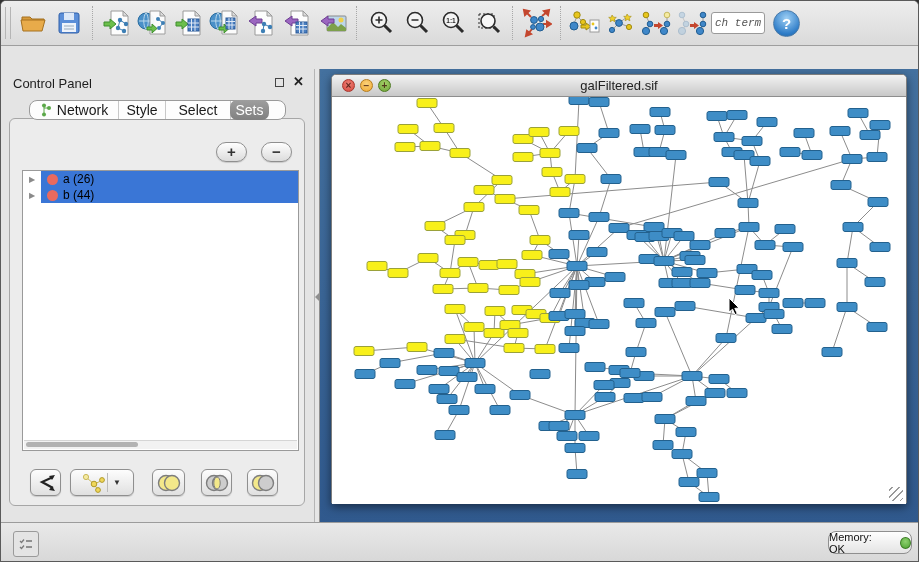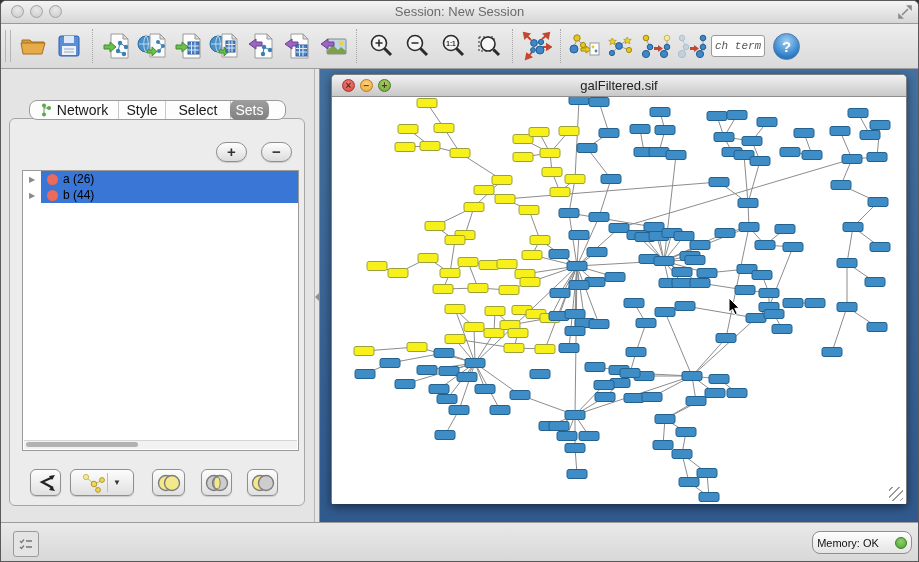--- a/index.html
+++ b/index.html
@@ -63,43 +63,28 @@
   .itl.red{left:10px;background:radial-gradient(circle at 50% 35%,#ef8077,#d4483d);border:1px solid #a8362d;}
   .itl.yel{left:28px;background:radial-gradient(circle at 50% 35%,#fbd27c,#f0a830);border:1px solid #b57c1e;}
   .itl.grn{left:46px;background:radial-gradient(circle at 50% 35%,#a8d36c,#6da336);border:1px solid #4d7a20;}
   .iwin-canvas{position:relative;width:574px;height:407px;background:#fff;overflow:hidden;}
   .grip{position:absolute;right:3px;bottom:3px;width:14px;height:14px;background:repeating-linear-gradient(135deg,transparent 0 2px,#9a9a9a 2px 3px,transparent 3px 5px);}
   .cursor{position:absolute;left:396px;top:200px;width:12px;height:19px;z-index:5;}
 
   
   .statusbar{position:absolute;left:0;bottom:0;width:919px;height:39px;background:linear-gradient(#e9e9e9,#d8d8d8);border-top:1px solid #9c9c9c;box-sizing:border-box;}
   .histbtn{position:absolute;left:12px;top:8px;width:24px;height:24px;border:1px solid #9a9a9a;border-radius:3px;background:#e4e4e4;display:flex;align-items:center;justify-content:center;}
-  .membtn{position:absolute;right:8px;top:8px;width:100px;height:23px;border:1.5px solid #8f8f8f;border-radius:8px;background:linear-gradient(#fefefe,#e4e4e4);display:flex;align-items:center;justify-content:center;gap:16px;font-size:11px;color:#111;box-sizing:border-box;}
+  .membtn{position:absolute;right:8px;top:8px;width:84px;height:23px;border:1.5px solid #8f8f8f;border-radius:8px;background:linear-gradient(#fefefe,#e4e4e4);display:flex;align-items:center;justify-content:center;gap:16px;font-size:11px;color:#111;box-sizing:border-box;}
   .memdot{width:12px;height:12px;border-radius:50%;background:radial-gradient(circle at 50% 35%,#8ed06f,#4da332);border:1px solid #3c7d25;box-sizing:border-box;}
 </style>
 </head>
 <body>
 
 <div class="app">
 
-  <div class="titlebar">
-    <div class="traffic">
-      <div class="tl"></div>
-      <div class="tl"></div>
-      <div class="tl"></div>
-    </div>
-    <div class="apptitle">Session: New Session</div>
-    <svg class="expand-ic" viewBox="0 0 14 14">
-      <g stroke="#8a8a8a" stroke-width="1.6" fill="#8a8a8a">
-        <line x1="4" y1="10" x2="10" y2="4"></line>
-        <path d="M10 1h3v3z"></path>
-          <path d="M1 10v3h3z"></path>
-      </g>
-    </svg>
-  </div>
 
   <div class="toolbar">
     <button class="tbtn">
       <svg width="30" height="30" viewBox="0 0 30 30">
         <path d="M4 9h8l2 2h12v3H4z" fill="#d79b3c" stroke="#a5701f"></path>
         <path d="M3 12h24l-3 11H5z" fill="#e8ab4a" stroke="#a5701f"></path>
       </svg>
     </button>
     <button class="tbtn">
       <svg width="28" height="28" viewBox="0 0 28 28">
@@ -323,20 +308,25 @@
     </button>
     <div class="searchbox">ch term</div>
     <div class="helpbtn">
         <span>?</span>
       </div>
   </div>
 
   <div class="mainrow">
 
     <div class="cpanel">
+      <div class="cp-header">
+        <div class="cp-title">Control Panel</div>
+        <div class="cp-float"></div>
+        <div class="cp-close">✕</div>
+      </div>
 
       <div class="tabstrip">
         <div class="tabseg first" style="width:88px;">
           <svg width="12" height="14" viewBox="0 0 12 14" style="margin-right:5px;">
             <line x1="4" y1="2" x2="4" y2="12" stroke="#5ba848"></line>
             <line x1="4" y1="5" x2="9" y2="5" stroke="#5ba848"></line>
             <circle cx="4" cy="2.5" r="2" fill="#5ba848"></circle>
               <circle cx="9" cy="5" r="2" fill="#5ba848"></circle>
               <circle cx="4" cy="11.5" r="2" fill="#5ba848"></circle>
           </svg>

